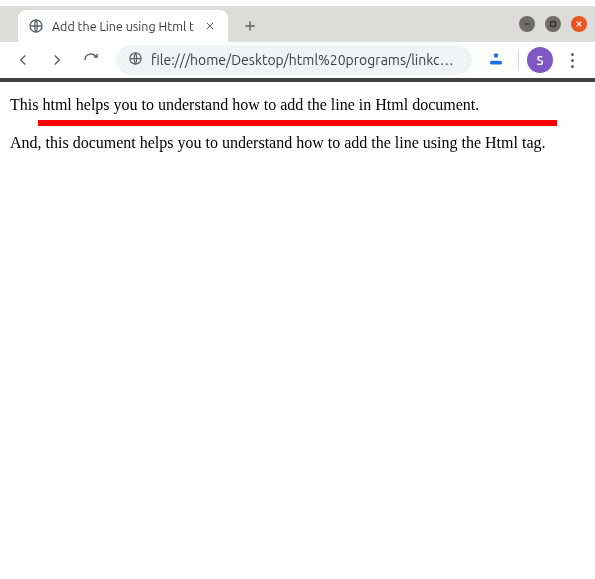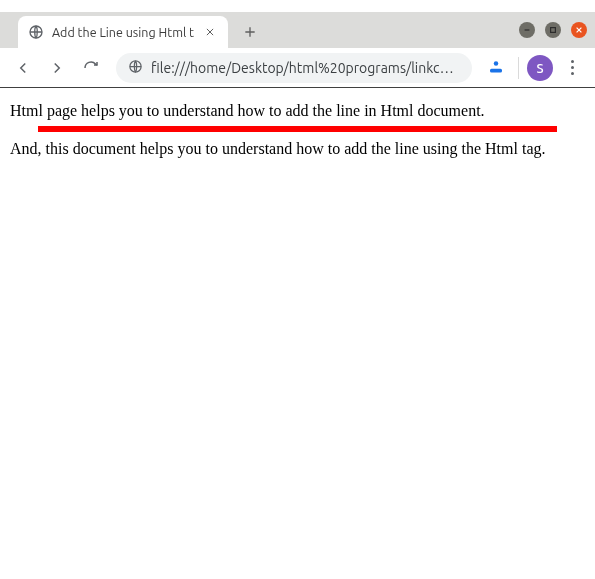--- a/index.html
+++ b/index.html
@@ -88,21 +88,21 @@
       margin-top: 0;
       position: absolute;
       right: 0;
       top: 4px;
     }
 
     
     .toolbar {
       height: 40px;
       background: #fff;
-      border-bottom: 1px solid #404040;
+      border-bottom: 4px solid #404040;
       display: flex;
       align-items: center;
       padding: 0 8px;
       gap: 4px;
     }
     .nav-btn {
       width: 30px; height: 30px;
       display: flex; align-items: center; justify-content: center;
       color: #5f6368;
       border-radius: 50%;
@@ -176,21 +176,21 @@
     }
     .red-line {
       height: 6px;
       background: #ff0000;
       margin: 6px 28px 8px 28px;
     }
   </style>
 </head>
 <body>
 
-<div class="tab-strip" style="margin-top:12px;padding-left:18px;">
+<div class="tab-strip" style="margin-top:6px;padding-left:18px;">
   <div class="tab-strip-inner">
     <div class="tab">
       <span class="favicon">
         <svg viewBox="0 0 24 24" fill="none" stroke="#5f6368" stroke-width="2">
           <circle cx="12" cy="12" r="9"></circle>
           <path d="M3 12h18M12 3c2.5 3 2.5 15 0 18M12 3c-2.5 3-2.5 15 0 18"></path>
         </svg>
       </span>
       <span class="tab-title">Add the Line using Html t</span>
       <span class="tab-close">
@@ -263,16 +263,16 @@
   <div class="menu-btn">
     <div class="menu-dots">
       <span></span>
         <span></span>
         <span></span>
     </div>
   </div>
 </div>
 
 <div class="page">
-  <p>Html page helps you to understand how to add the line in Html document.</p>
+  <p>This html helps you to understand how to add the line in Html document.</p>
   <div class="red-line"></div>
   <p>And, this document helps you to understand how to add the line using the Html tag.</p>
 </div>
 
 </body></html>

